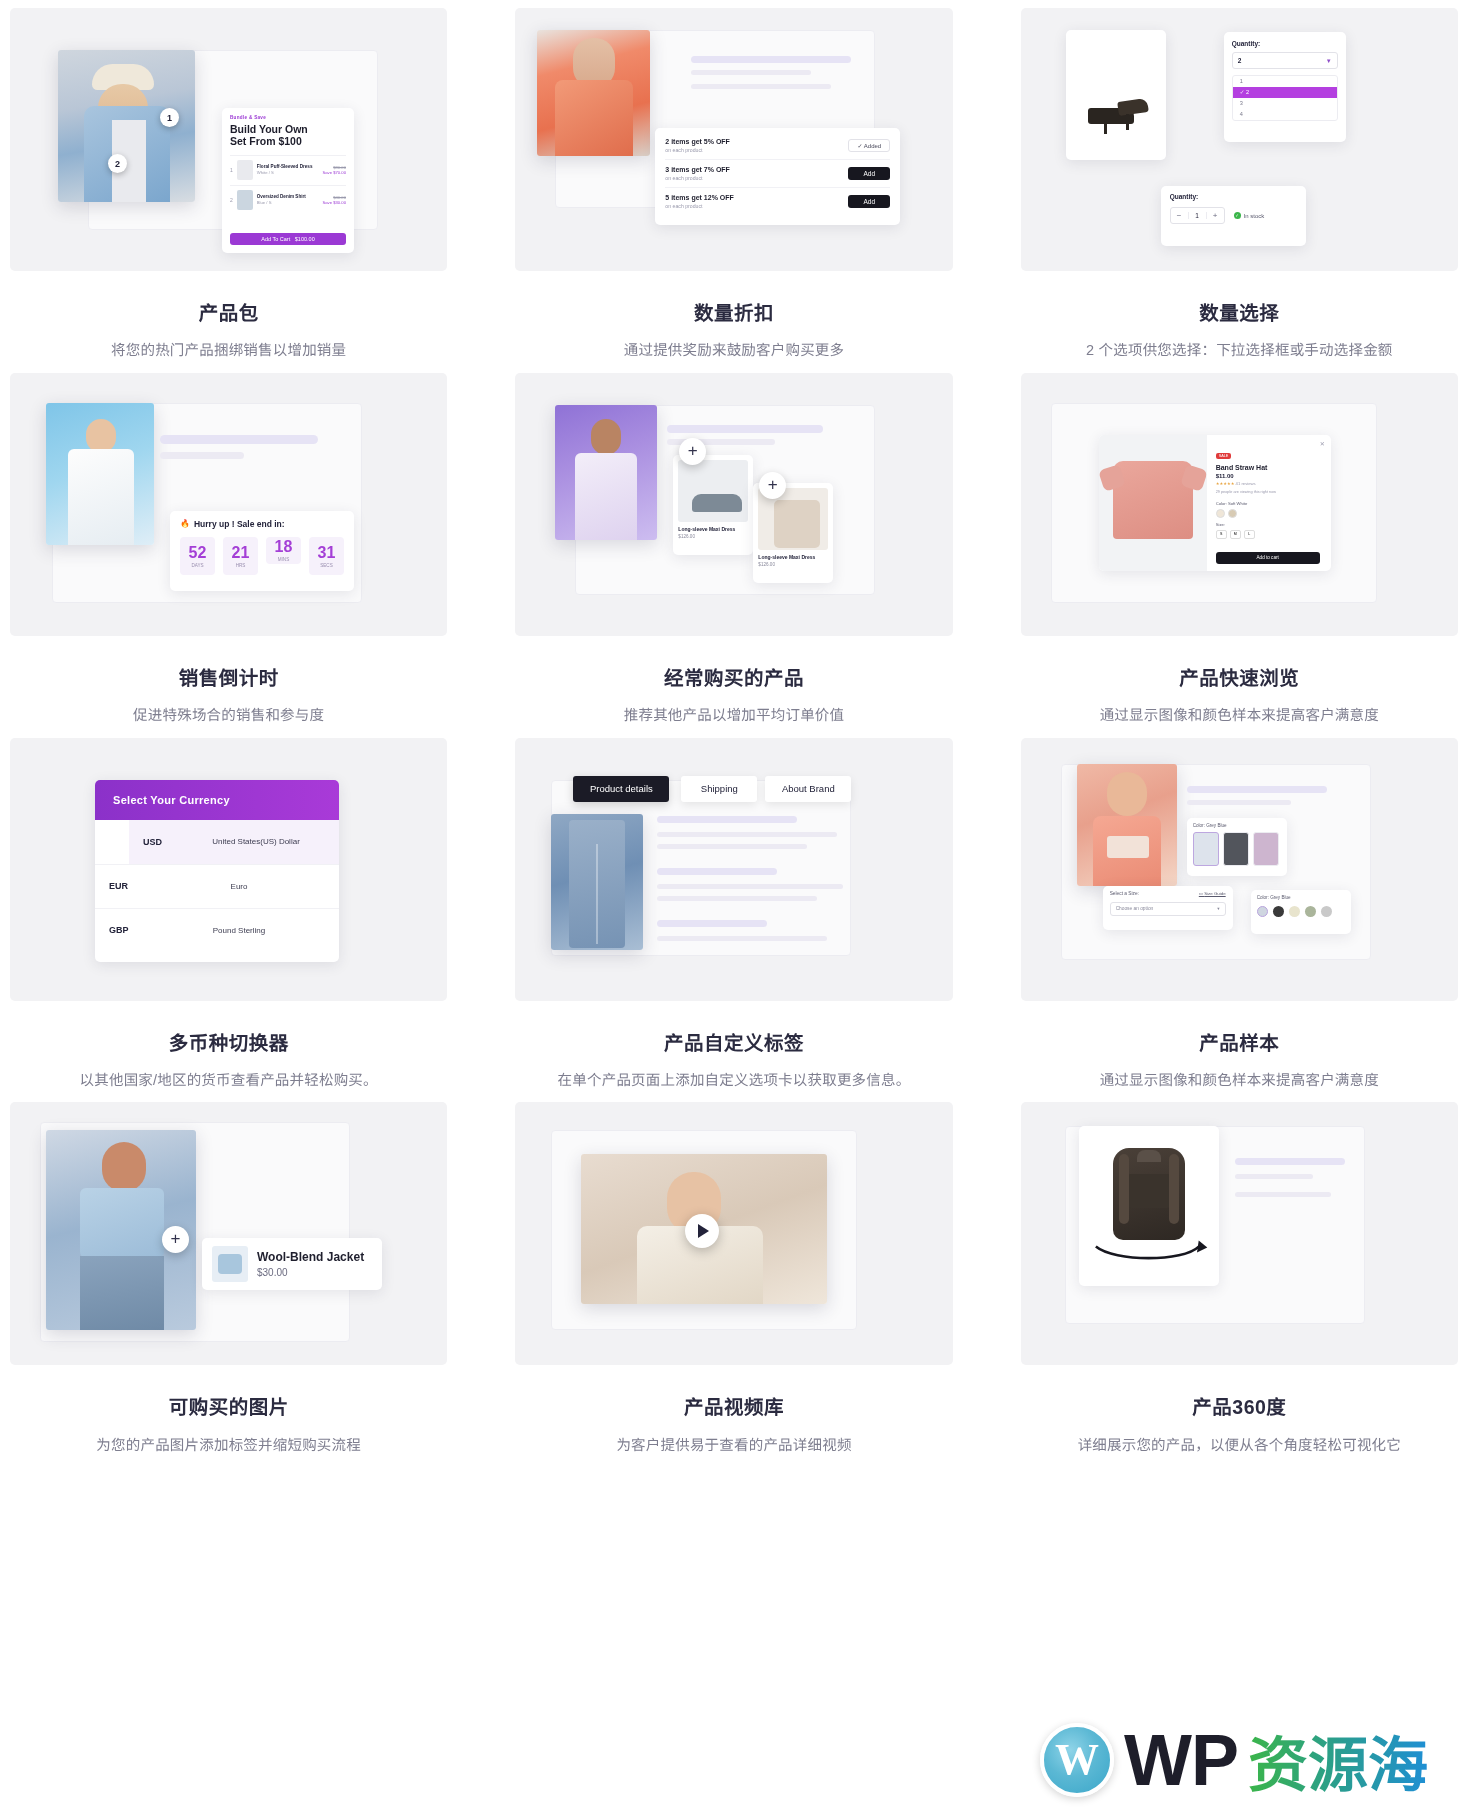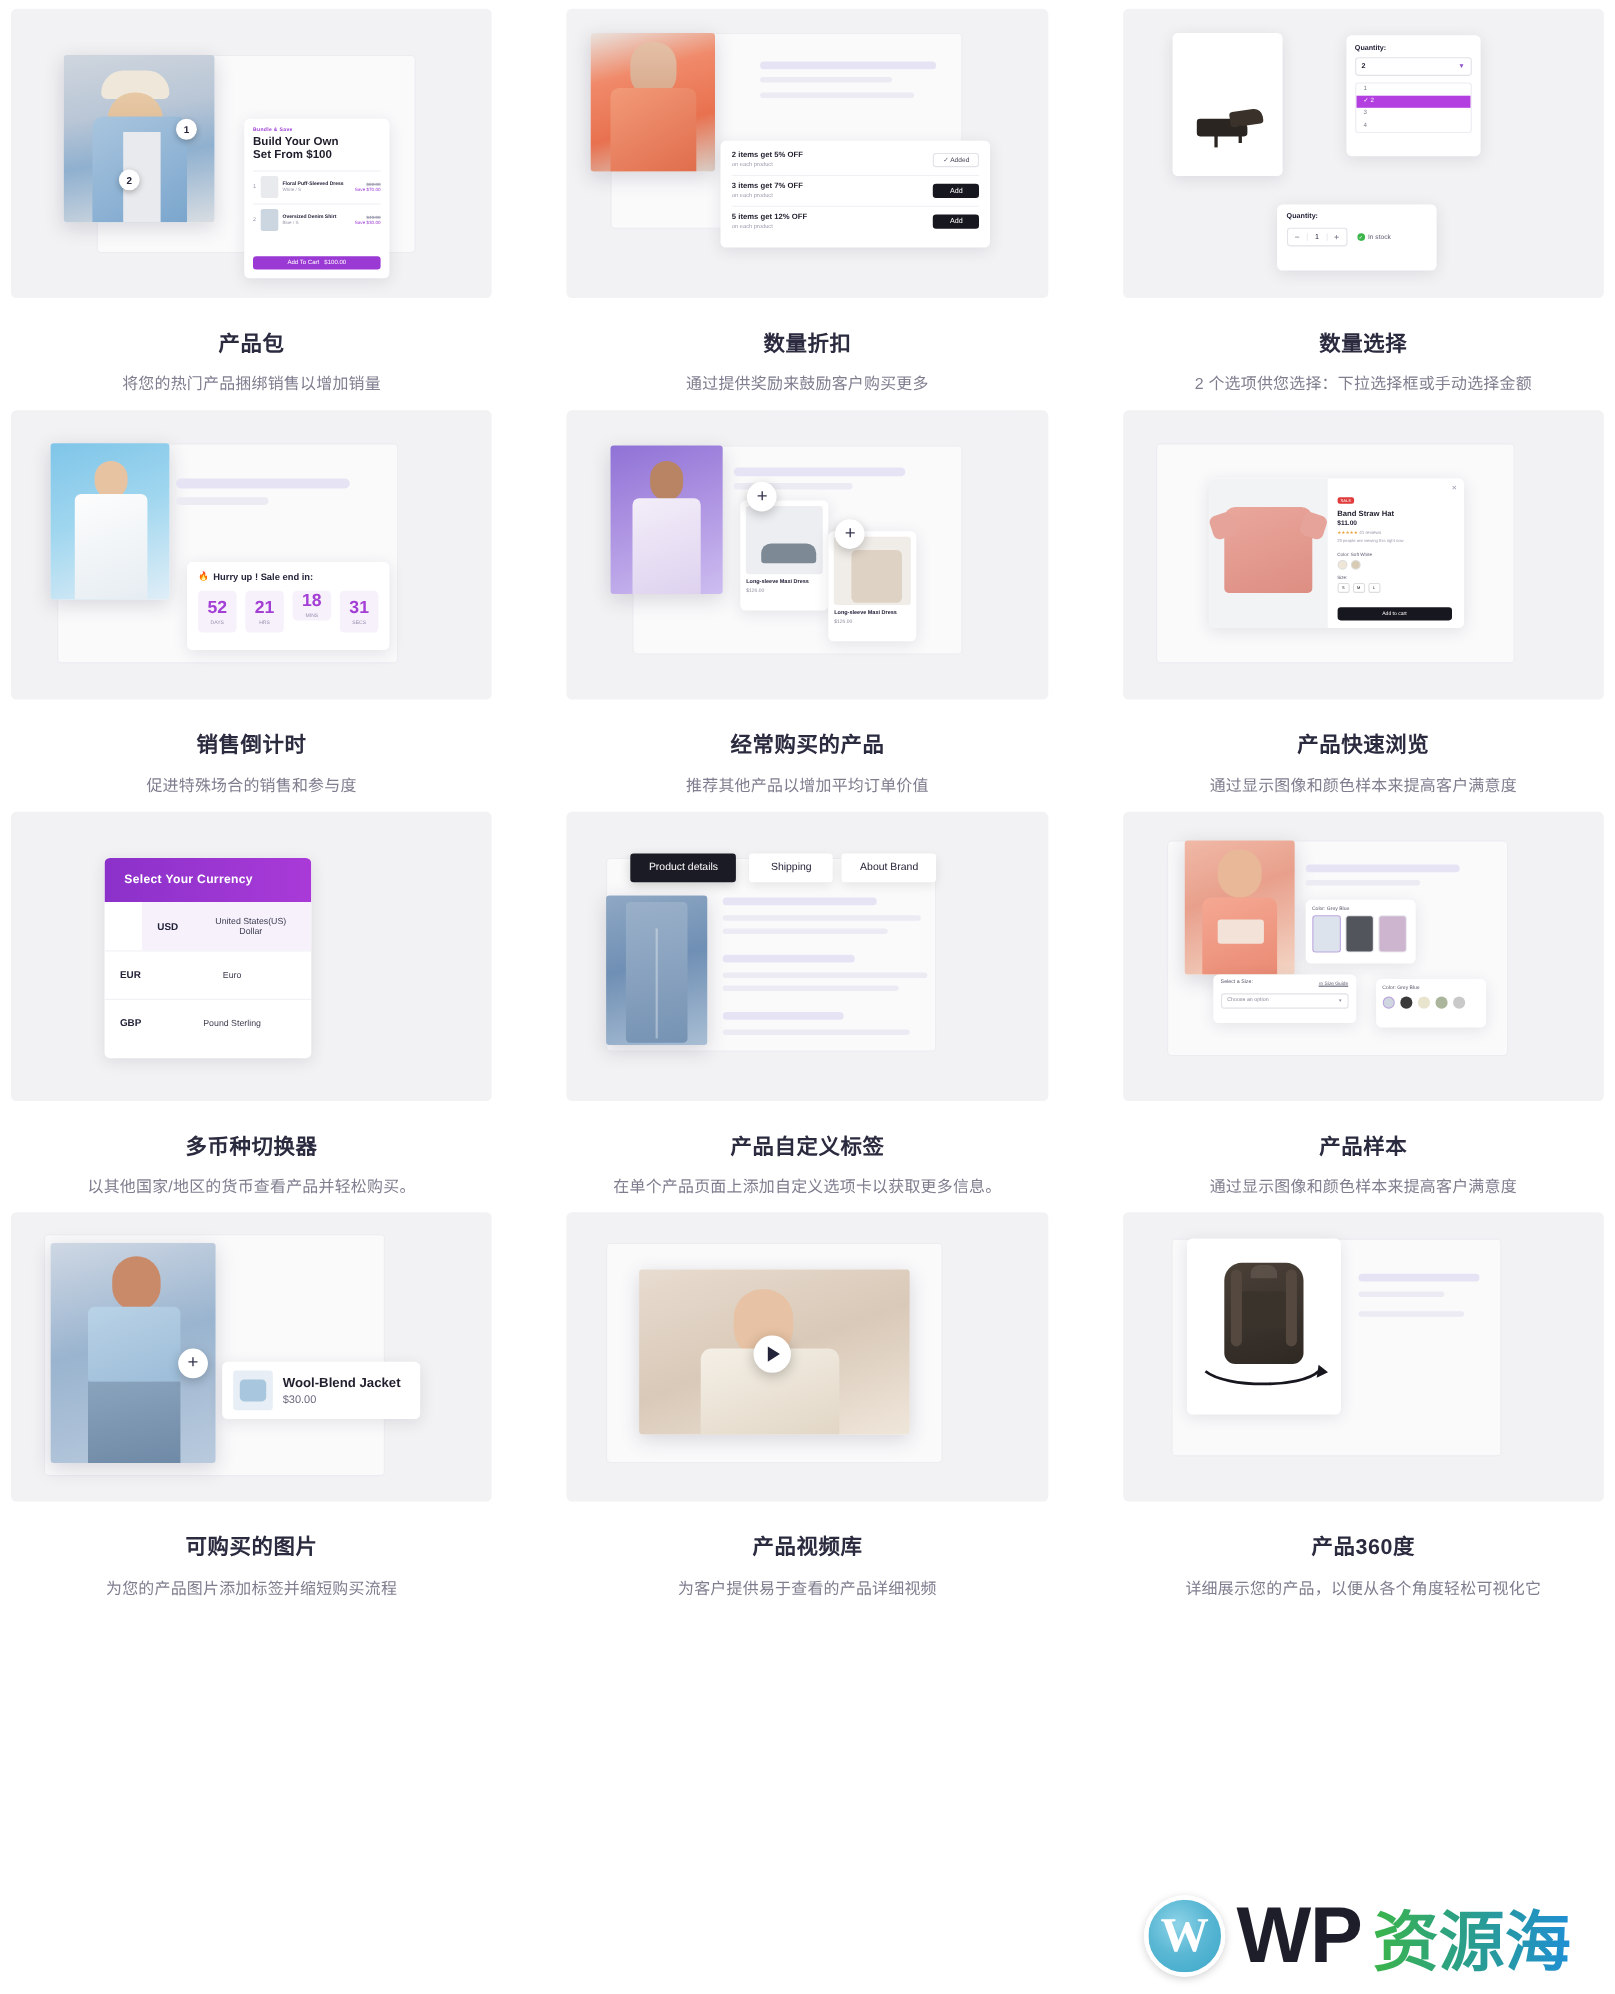--- a/index.html
+++ b/index.html
@@ -334,21 +334,21 @@
       </div>
     </div>
     <div class="caption">
       <div class="c-title">产品快速浏览</div>
       <div class="c-desc">通过显示图像和颜色样本来提高客户满意度</div>
     </div>
   </div>
 
   <div class="card">
     <div class="thumb">
-      <div class="panel" style="left:85px;top:42px;width:188px;height:182px;overflow:hidden;">
+      <div class="panel" style="left:85px;top:42px;width:244px;height:182px;overflow:hidden;">
         <div style="height:40px;background:linear-gradient(90deg,#8b31c9,#a93ad8);display:flex;align-items:center;padding-left:18px;color:#fff;font-size:11px;font-weight:700;letter-spacing:.3px;">Select Your Currency</div>
         <div style="display:flex;align-items:center;height:44px;background:#f6f1fb;padding:0 14px;margin-left:34px;">
           <span style="width:44px;font-size:9px;font-weight:700;color:#23233a;">USD</span>
           <span style="flex:1;text-align:center;font-size:8px;color:#3c3c50;">United States(US) Dollar</span>
         </div>
         <div style="display:flex;align-items:center;height:44px;padding:0 14px;border-top:1px solid #f1f1f5;">
           <span style="width:44px;font-size:9px;font-weight:700;color:#23233a;">EUR</span>
           <span style="flex:1;text-align:center;font-size:8px;color:#3c3c50;">Euro</span>
         </div>
         <div style="display:flex;align-items:center;height:44px;padding:0 14px;border-top:1px solid #f1f1f5;">

